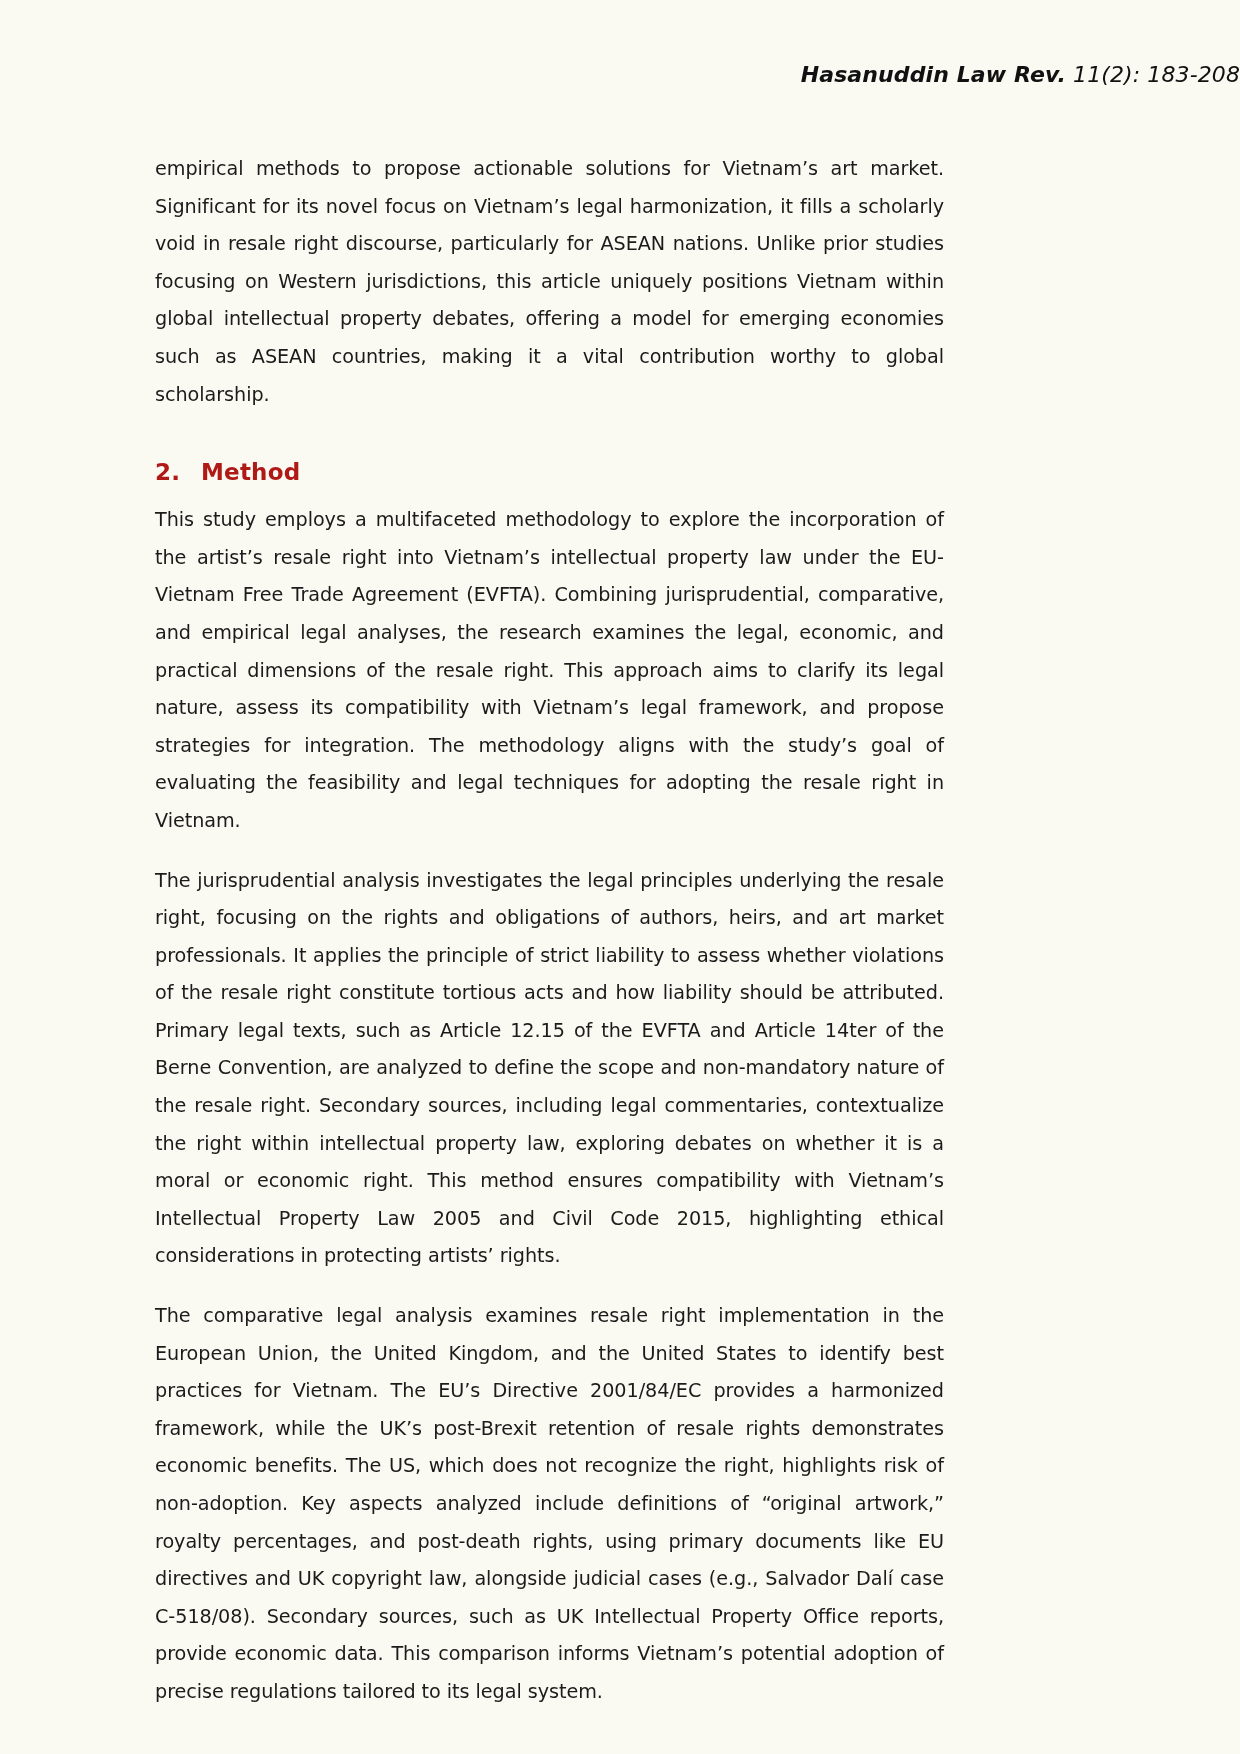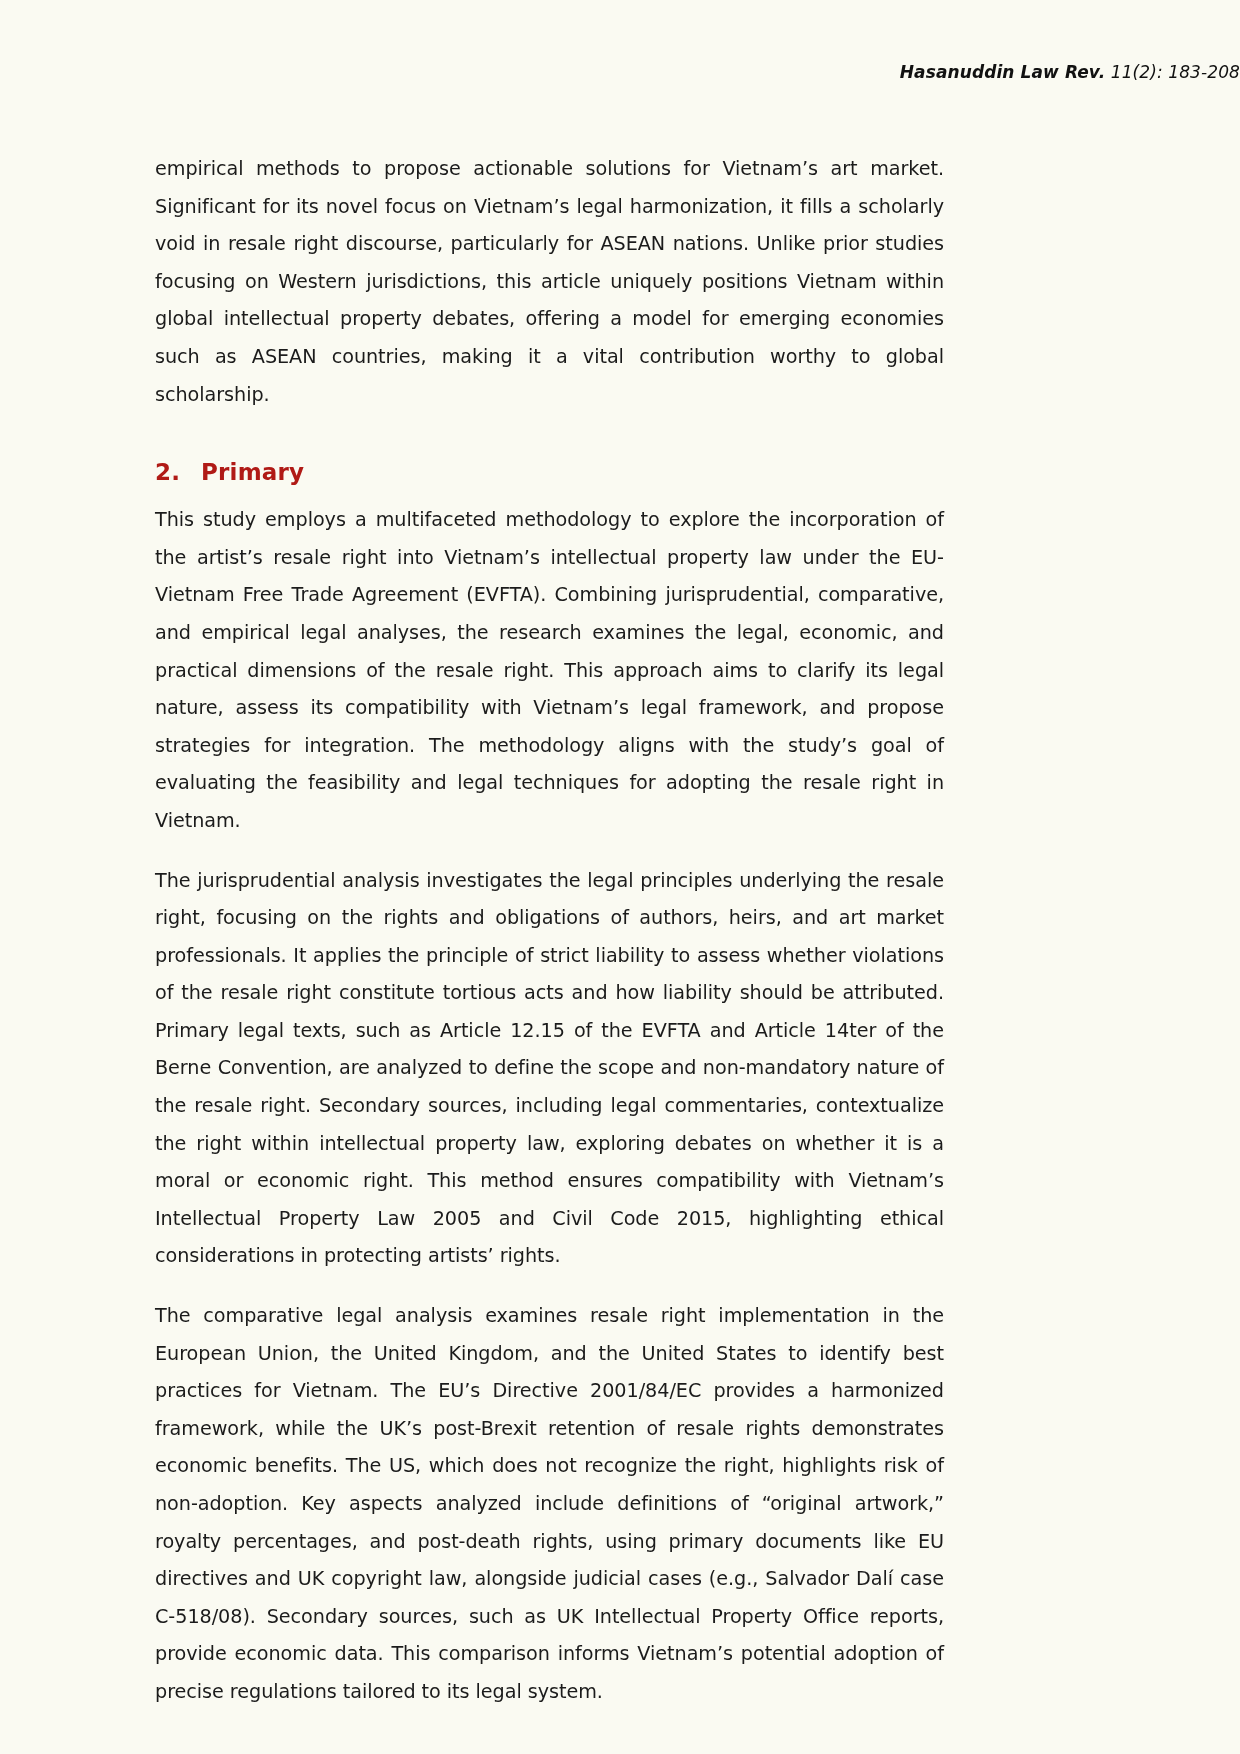--- a/index.html
+++ b/index.html
@@ -22,21 +22,21 @@
     width: 1240px;
     height: 1754px;
     background: #fafaf2;
   }
   .running-head {
     position: absolute;
     top: 62px;
     right: 0;
     width: 1060px;
     text-align: right;
-    font-size: 17px;
+    font-size: 22px;
     font-style: italic;
     color: #111;
     letter-spacing: 0.1px;
   }
   .running-head .journal {
     font-weight: bold;
     font-style: italic;
   }
   .running-head .issue {
     font-style: italic;
@@ -93,21 +93,21 @@
   <div class="running-head">
     <span class="journal">Hasanuddin Law Rev.</span><span class="issue"> 11(2): 183-208</span>
   </div>
 
   <div class="content">
 
     <p class="body-par">empirical methods to propose actionable solutions for Vietnam’s art market. Significant for its novel focus on Vietnam’s legal harmonization, it fills a scholarly void in resale right discourse, particularly for ASEAN nations. Unlike prior studies focusing on Western jurisdictions, this article uniquely positions Vietnam within global intellectual property debates, offering a model for emerging economies such as ASEAN countries, making it a vital contribution worthy to global scholarship.</p>
 
     <h2 class="section-heading">
       <span class="num">2.</span>
-      <span class="ttl">Primary</span>
+      <span class="ttl">Method</span>
     </h2>
 
     <p class="body-par">This study employs a multifaceted methodology to explore the incorporation of the artist’s resale right into Vietnam’s intellectual property law under the EU-Vietnam Free Trade Agreement (EVFTA). Combining jurisprudential, comparative, and empirical legal analyses, the research examines the legal, economic, and practical dimensions of the resale right. This approach aims to clarify its legal nature, assess its compatibility with Vietnam’s legal framework, and propose strategies for integration. The methodology aligns with the study’s goal of evaluating the feasibility and legal techniques for adopting the resale right in Vietnam.</p>
 
     <p class="body-par">The jurisprudential analysis investigates the legal principles underlying the resale right, focusing on the rights and obligations of authors, heirs, and art market professionals. It applies the principle of strict liability to assess whether violations of the resale right constitute tortious acts and how liability should be attributed. Primary legal texts, such as Article 12.15 of the EVFTA and Article 14ter of the Berne Convention, are analyzed to define the scope and non-mandatory nature of the resale right. Secondary sources, including legal commentaries, contextualize the right within intellectual property law, exploring debates on whether it is a moral or economic right. This method ensures compatibility with Vietnam’s Intellectual Property Law 2005 and Civil Code 2015, highlighting ethical considerations in protecting artists’ rights.</p>
 
     <p class="body-par">The comparative legal analysis examines resale right implementation in the European Union, the United Kingdom, and the United States to identify best practices for Vietnam. The EU’s Directive 2001/84/EC provides a harmonized framework, while the UK’s post-Brexit retention of resale rights demonstrates economic benefits. The US, which does not recognize the right, highlights risk of non-adoption. Key aspects analyzed include definitions of “original artwork,” royalty percentages, and post-death rights, using primary documents like EU directives and UK copyright law, alongside judicial cases (e.g., Salvador Dalí case C-518/08). Secondary sources, such as UK Intellectual Property Office reports, provide economic data. This comparison informs Vietnam’s potential adoption of precise regulations tailored to its legal system.</p>
 
   </div>
 

